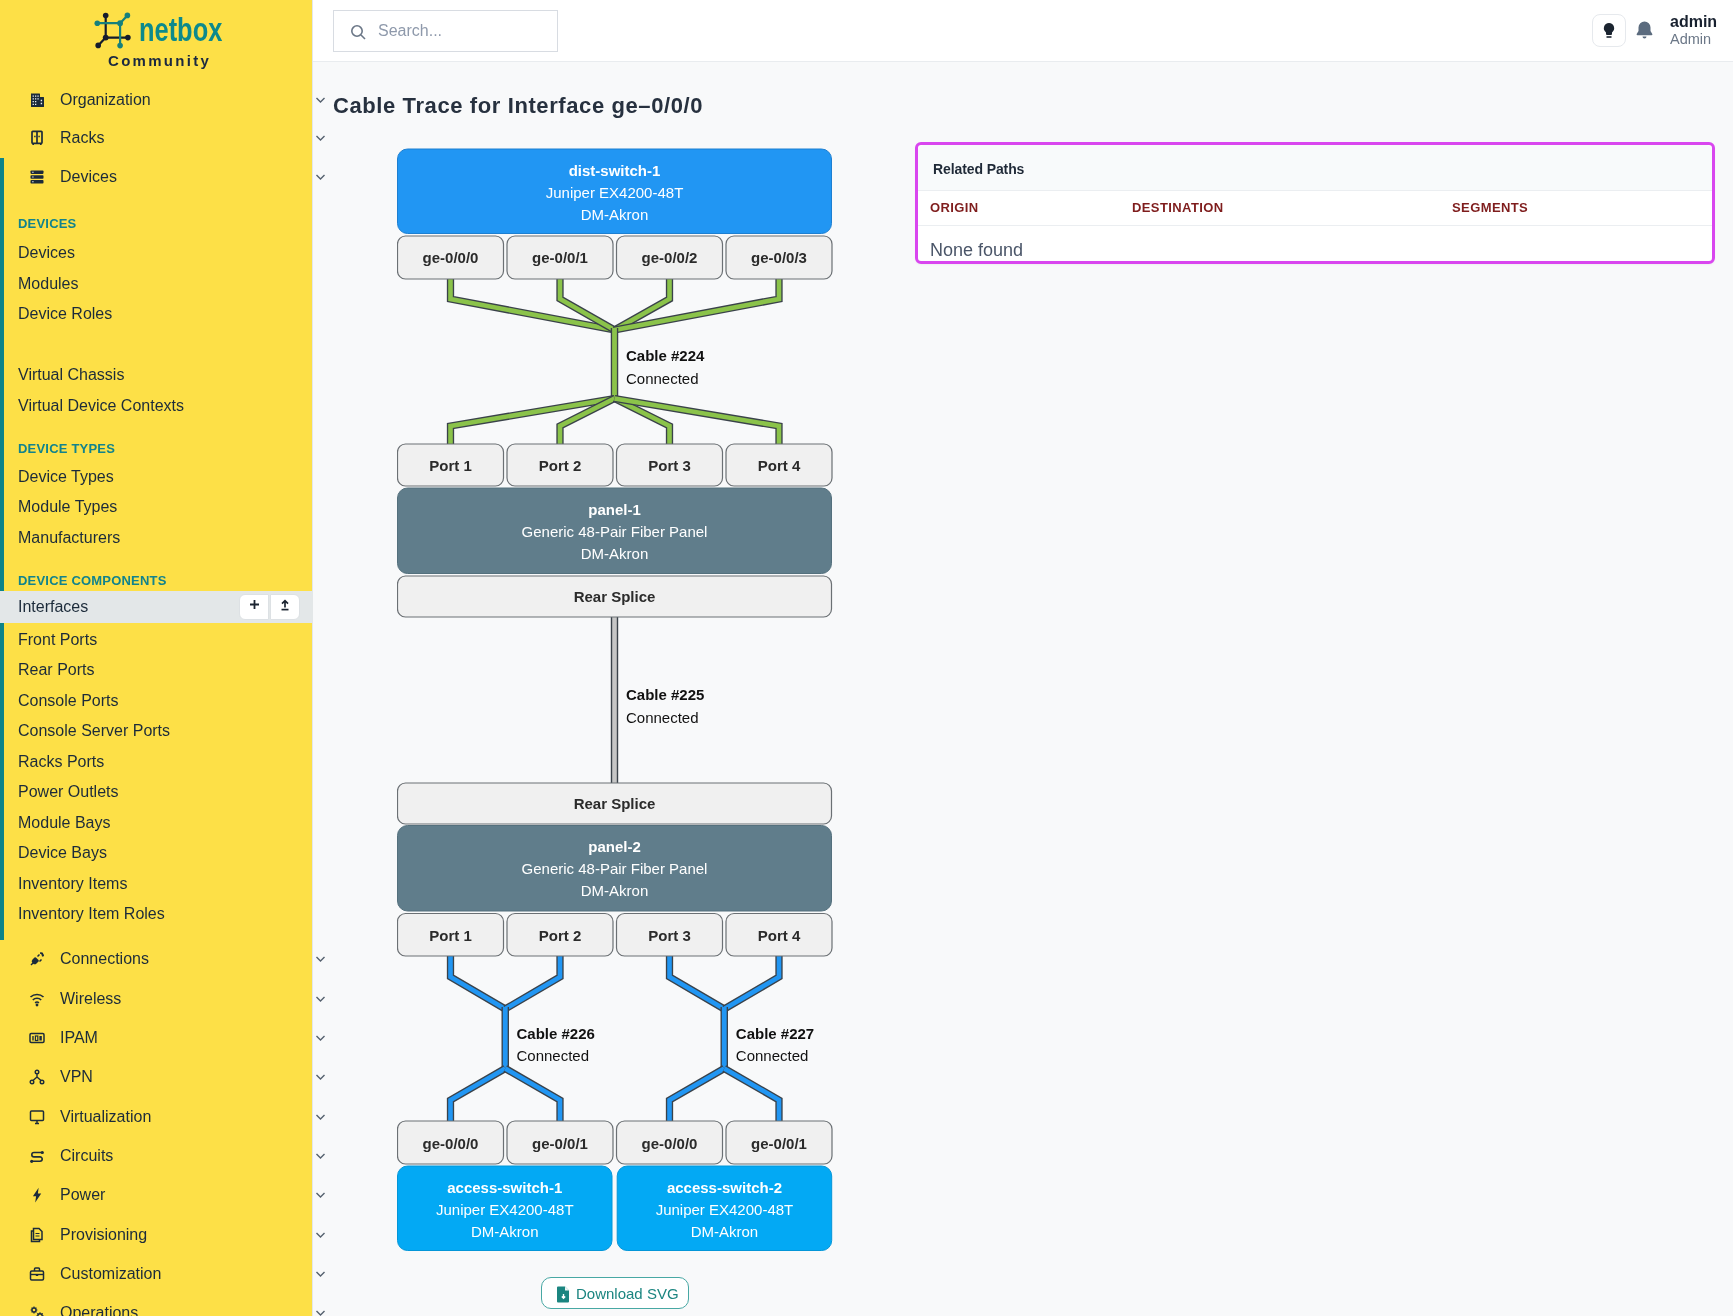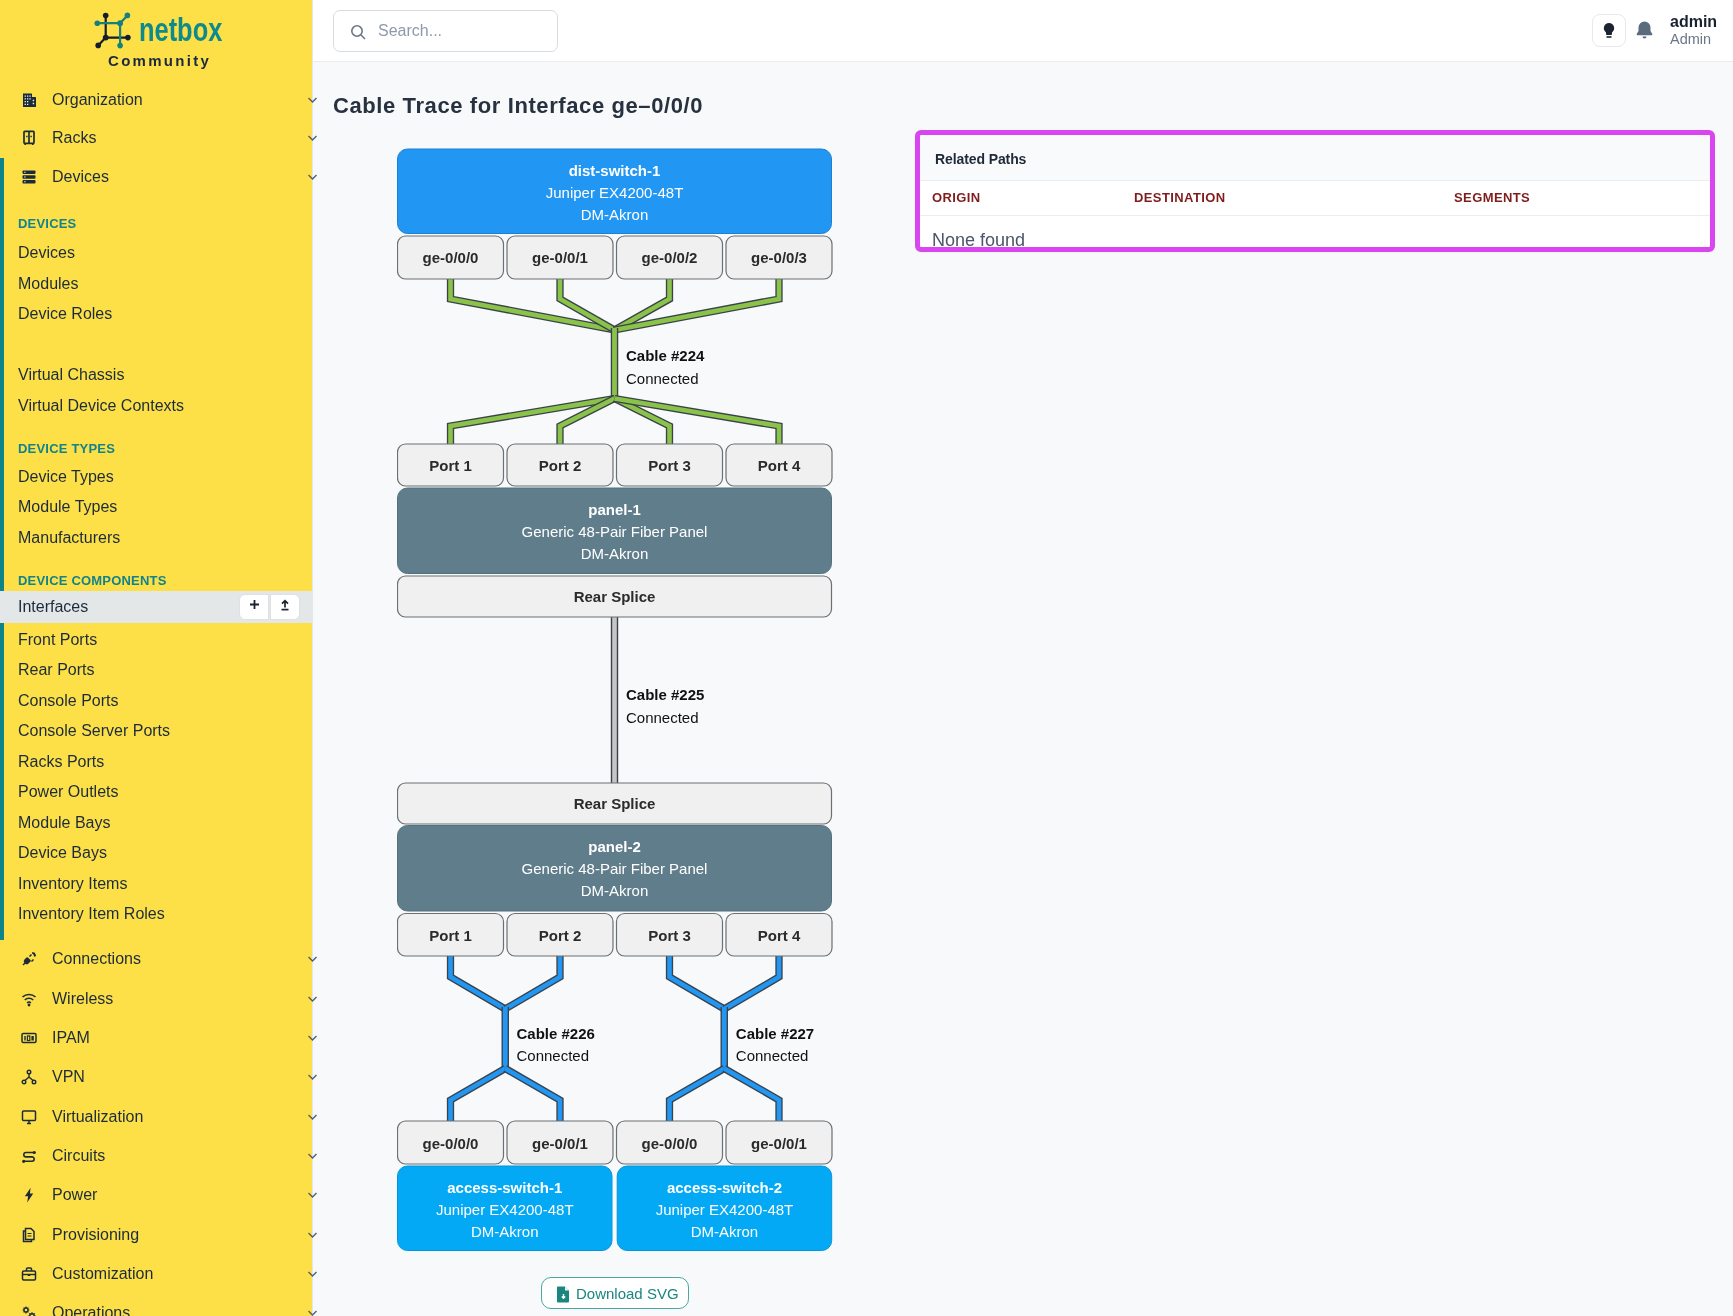--- a/index.html
+++ b/index.html
@@ -5,48 +5,48 @@
 * { margin:0; padding:0; box-sizing:border-box; }
 html,body { width:1733px; height:1316px; overflow:hidden; }
 body { font-family:"Liberation Sans", sans-serif; background:#f8f9fa; position:relative; }
 
 
 #sidebar { position:absolute; left:0; top:0; width:313px; height:1316px; background:#fde047; border-right:1px solid #e3e7e9; }
 #activebar { position:absolute; left:0; top:158px; width:4px; height:782px; background:#0e8488; }
 .logo { position:absolute; left:94px; top:12px; }
 .logoword { position:absolute; left:139px; top:11px; font-size:33px; font-weight:bold; color:#0c8a8c; transform:scaleX(0.77); transform-origin:left top; }
 .community { position:absolute; left:108px; top:52px; font-size:15px; font-weight:600; color:#1b2940; letter-spacing:2.3px; }
-.navitem { position:absolute; left:4px; width:330px; height:38px; }
+.navitem { position:absolute; left:12px; width:330px; height:38px; }
 .navitem .nicon { position:absolute; left:17px; top:50%; transform:translateY(-50%); width:16px; height:16px; }
 .navitem .nlabel { position:absolute; left:48px; top:50%; transform:translateY(-50%); font-size:16px; color:#1c2b3a; }
 .navitem .chev { position:absolute; right:15px; top:50%; transform:translateY(-50%); width:13px; height:13px; }
 .sechead { position:absolute; left:18px; font-size:13px; font-weight:700; color:#12838c; letter-spacing:0.2px; }
 .subitem { position:absolute; left:0; width:313px; height:30px; }
 .subitem span { position:absolute; left:18px; top:50%; transform:translateY(-50%); font-size:16px; color:#1c2b3a; }
 .subitem.active { background:#e3e7e8; height:32px; }
 .minibtn { position:absolute; top:3px; width:30px; height:26px; background:#fff; border:1px solid #dde1e4; text-align:center; }
 .minibtn svg { margin-top:4px; }
 
 
 #header { position:absolute; left:313px; top:0; width:1420px; height:62px; background:#fff; border-bottom:1px solid #e9ecef; }
-#search { position:absolute; left:20px; top:10px; width:225px; height:42px; border:1px solid #d8dce2; border-radius:7px; background:#fff; }
+#search { position:absolute; left:20px; top:10px; width:225px; height:42px; border:1px solid #d8dce2; border-radius:0; background:#fff; }
 #search .ph { position:absolute; left:44px; top:11px; font-size:16px; color:#8e99ab; }
 #search svg { position:absolute; left:16px; top:13px; }
 #bulbbtn { position:absolute; left:1279px; top:14px; width:34px; height:33px; border:1px solid #e6e9ed; border-radius:8px; background:#fff; }
 #bellwrap { position:absolute; left:1322px; top:20px; }
 #userbox { position:absolute; left:1357px; top:13px; }
 #userbox .u1 { font-size:16px; font-weight:600; color:#18212f; line-height:18px; }
 #userbox .u2 { font-size:14.5px; color:#6b7787; line-height:17px; }
 
 
 #title { position:absolute; left:333px; top:93px; font-size:22px; font-weight:600; color:#27313f; letter-spacing:0.6px; }
 #diagram { position:absolute; left:397px; top:148px; }
 
 
-#card { position:absolute; left:915px; top:130px; width:800px; height:122px; background:#fff; border:5px solid #d946ef; border-radius:6px; box-shadow:0 1px 2px rgba(16,24,40,0.04); }
+#card { position:absolute; left:915px; top:142px; width:800px; height:122px; background:#fff; border:3px solid #d946ef; border-radius:6px; box-shadow:0 1px 2px rgba(16,24,40,0.04); }
 #card .chead { position:absolute; left:0; top:0; width:100%; height:46px; background:#f8fafb; border-bottom:1px solid #ebeef1; border-radius:6px 6px 0 0; }
 #card .chead span { position:absolute; left:15px; top:16px; font-size:14px; font-weight:600; color:#1f2937; letter-spacing:-0.1px; }
 #card .thead { position:absolute; left:0; top:46px; width:100%; height:35px; border-bottom:1px solid #ebeef1; }
 #card .th { position:absolute; top:9px; font-size:13px; font-weight:600; color:#7f1d1d; letter-spacing:0.4px; }
 #card .none { position:absolute; left:12px; top:95px; font-size:18px; color:#4a5568; }
 
 #dlbtn { position:absolute; left:541px; top:1277px; width:148px; height:32px; background:#fff; border:1px solid #48a8a4; border-radius:10px; }
 #dlbtn span { position:absolute; left:34px; top:7px; font-size:15px; color:#1b8580; }
 #dlbtn svg { position:absolute; left:14px; top:8px; }
 </style>

